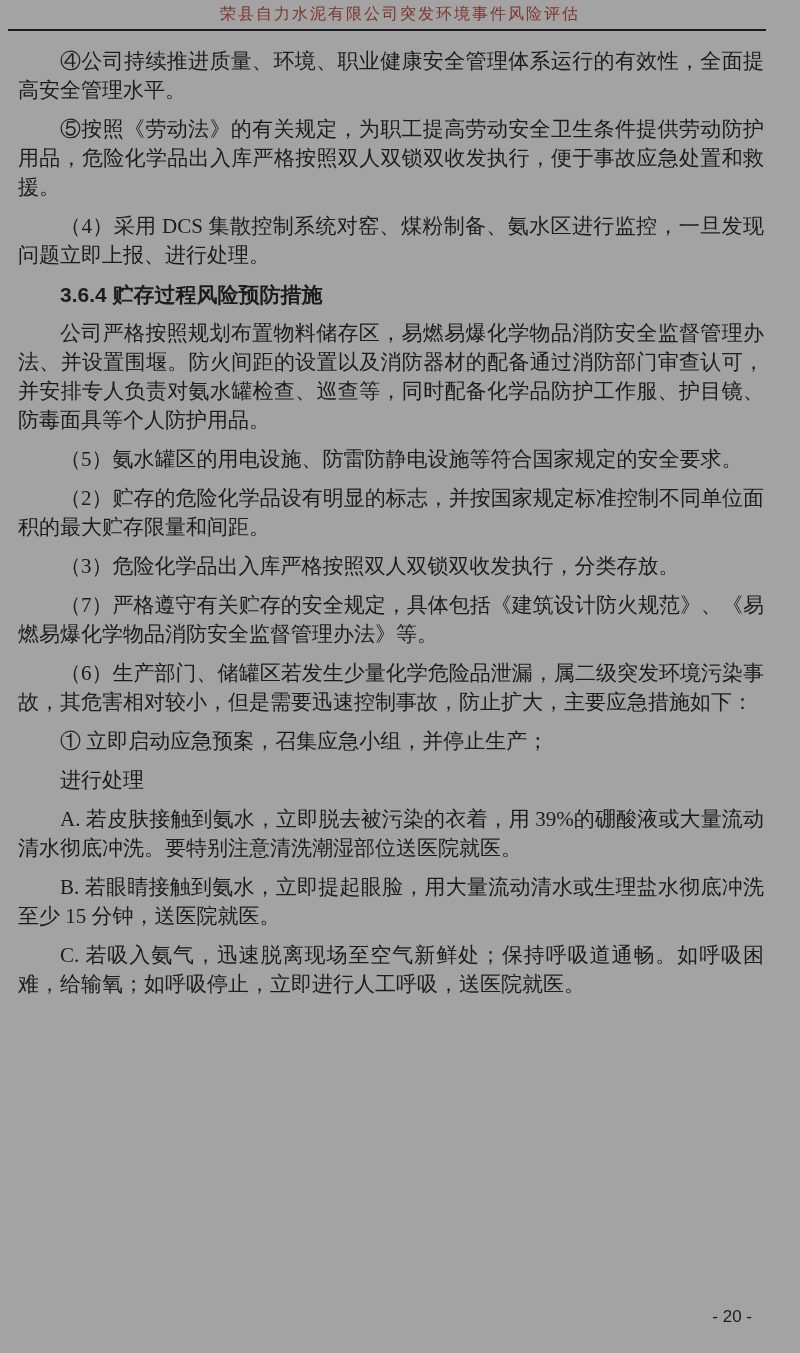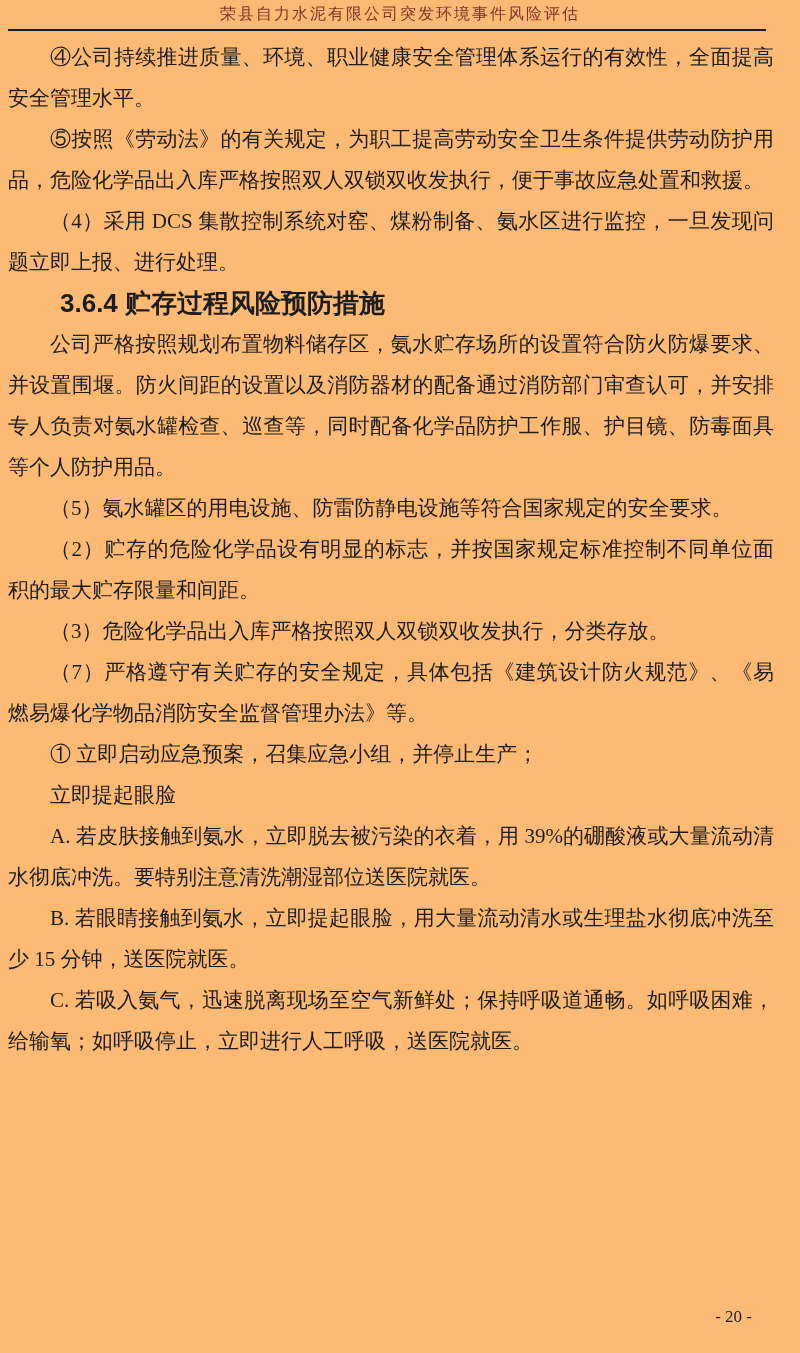--- a/index.html
+++ b/index.html
@@ -7,84 +7,85 @@
     padding: 0;
     width: 800px;
     height: 1353px;
     background: #ffffff;
     overflow: hidden;
   }
   .page {
     position: relative;
     width: 800px;
     height: 1353px;
-    background: #fdba74;
+    background: #a3a3a3;
     font-family: "Liberation Serif", "DejaVu Serif", serif;
     color: #1c1c1c;
   }
   .page-header {
     padding-top: 4px;
     text-align: center;
     font-size: 16px;
     letter-spacing: 2px;
     color: #7e352b;
   }
   .header-rule {
     margin: 4px 34px 0 8px;
     height: 2px;
     background: #1a1a1a;
   }
   .content {
     padding: 6px 26px 0 8px;
   }
   .content p {
-    margin: 0;
+    margin: 10px;
     font-size: 21px;
-    line-height: 41px;
+    line-height: 29px;
     text-align: justify;
     text-justify: inter-ideograph;
     text-indent: 2em;
     word-break: break-all;
   }
   .content p.heading {
     font-weight: bold;
     font-family: "Liberation Sans", "DejaVu Sans", sans-serif;
-    font-size: 26px;
+    font-size: 21px;
   }
   .page-footer {
     position: absolute;
     right: 48px;
     bottom: 26px;
     font-size: 17px;
     color: #1c1c1c;
-    font-family: Liberation Serif, serif;
+    font-family: Liberation Sans, sans-serif;
     margin-top: 34px;
   }
 </style>
 </head>
 <body>
 
 <div class="page">
 
   <div class="page-header">荣县自力水泥有限公司突发环境事件风险评估</div>
 
   <div class="header-rule"></div>
 
   <div class="content">
     <p>④公司持续推进质量、环境、职业健康安全管理体系运行的有效性，全面提高安全管理水平。</p>
     <p>⑤按照《劳动法》的有关规定，为职工提高劳动安全卫生条件提供劳动防护用品，危险化学品出入库严格按照双人双锁双收发执行，便于事故应急处置和救援。</p>
     <p>（4）采用 DCS 集散控制系统对窑、煤粉制备、氨水区进行监控，一旦发现问题立即上报、进行处理。</p>
     <p class="heading">3.6.4 贮存过程风险预防措施</p>
-    <p>公司严格按照规划布置物料储存区，氨水贮存场所的设置符合防火防爆要求、并设置围堰。防火间距的设置以及消防器材的配备通过消防部门审查认可，并安排专人负责对氨水罐检查、巡查等，同时配备化学品防护工作服、护目镜、防毒面具等个人防护用品。</p>
+    <p>公司严格按照规划布置物料储存区，易燃易爆化学物品消防安全监督管理办法、并设置围堰。防火间距的设置以及消防器材的配备通过消防部门审查认可，并安排专人负责对氨水罐检查、巡查等，同时配备化学品防护工作服、护目镜、防毒面具等个人防护用品。</p>
     <p>（5）氨水罐区的用电设施、防雷防静电设施等符合国家规定的安全要求。</p>
     <p>（2）贮存的危险化学品设有明显的标志，并按国家规定标准控制不同单位面积的最大贮存限量和间距。</p>
     <p>（3）危险化学品出入库严格按照双人双锁双收发执行，分类存放。</p>
     <p>（7）严格遵守有关贮存的安全规定，具体包括《建筑设计防火规范》、《易燃易爆化学物品消防安全监督管理办法》等。</p>
+    <p>（6）生产部门、储罐区若发生少量化学危险品泄漏，属二级突发环境污染事故，其危害相对较小，但是需要迅速控制事故，防止扩大，主要应急措施如下：</p>
     <p>① 立即启动应急预案，召集应急小组，并停止生产；</p>
-    <p>立即提起眼脸</p>
+    <p>进行处理</p>
     <p>A. 若皮肤接触到氨水，立即脱去被污染的衣着，用 39%的硼酸液或大量流动清水彻底冲洗。要特别注意清洗潮湿部位送医院就医。</p>
     <p>B. 若眼睛接触到氨水，立即提起眼脸，用大量流动清水或生理盐水彻底冲洗至少 15 分钟，送医院就医。</p>
     <p>C. 若吸入氨气，迅速脱离现场至空气新鲜处；保持呼吸道通畅。如呼吸困难，给输氧；如呼吸停止，立即进行人工呼吸，送医院就医。</p>
   </div>
 
   <div class="page-footer">- 20 -</div>
 
 </div>
 
 </body></html>

